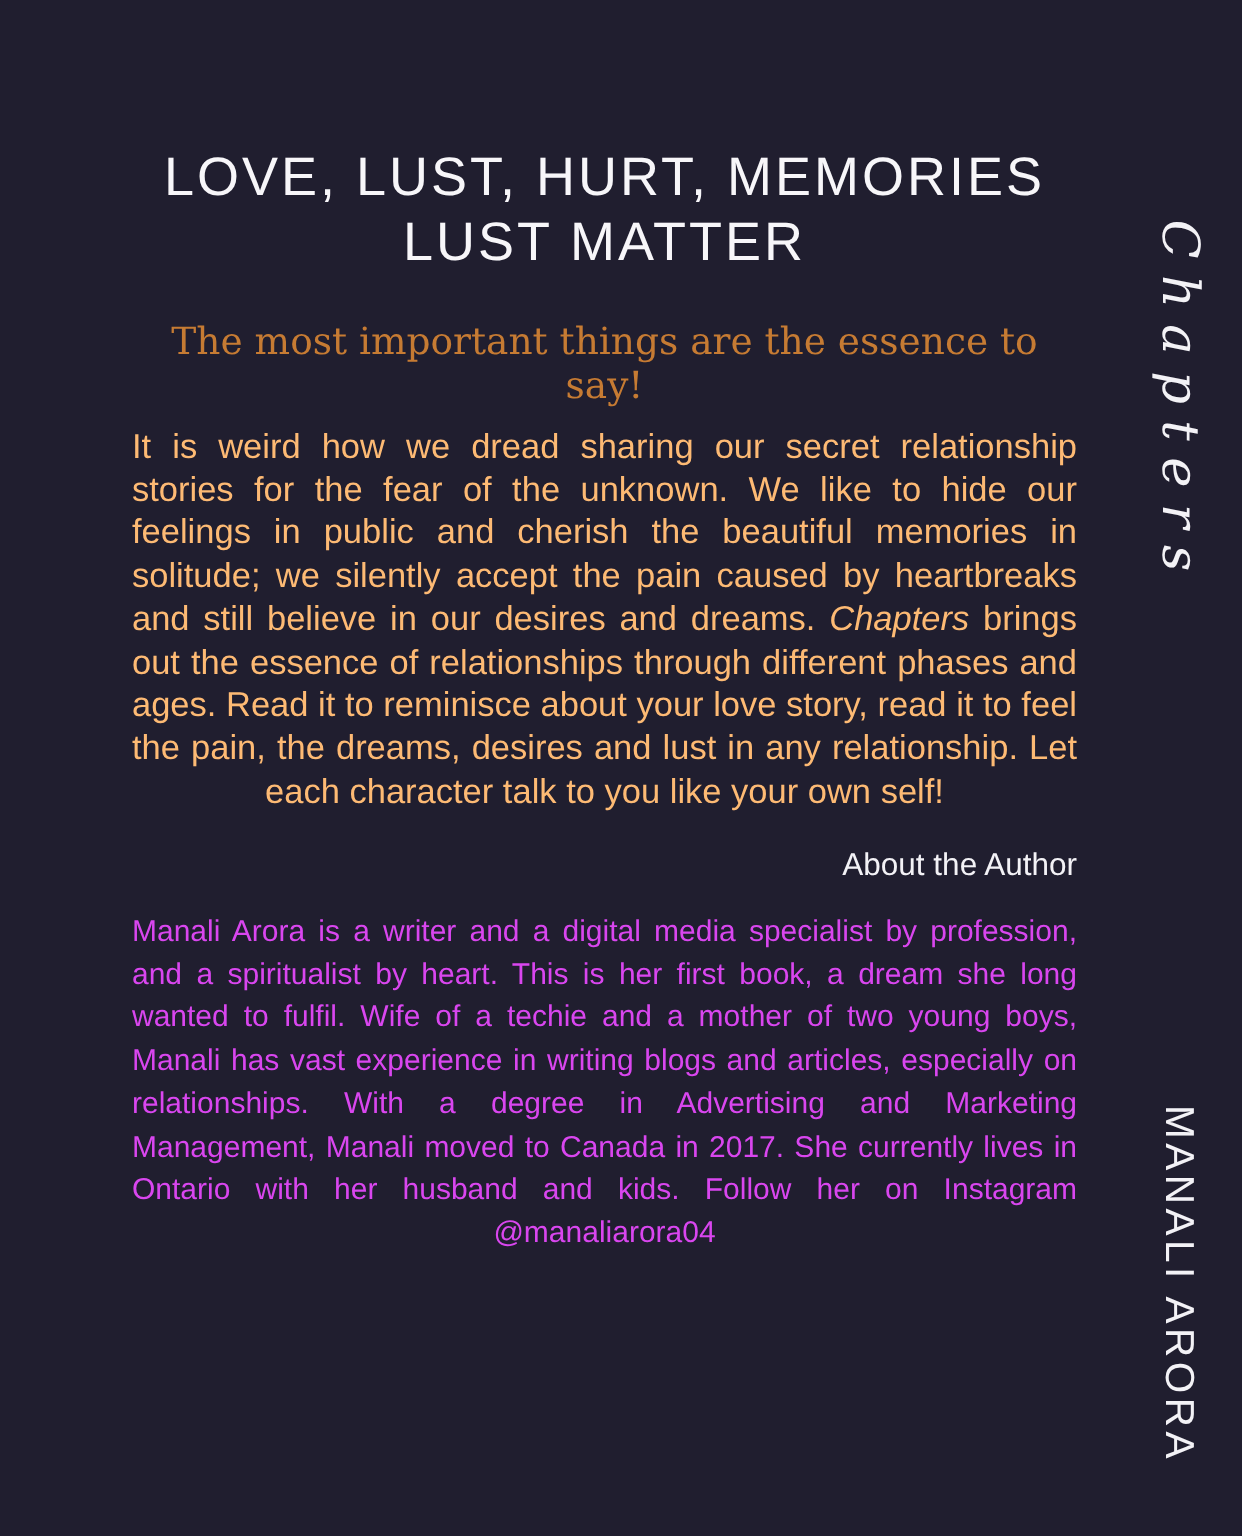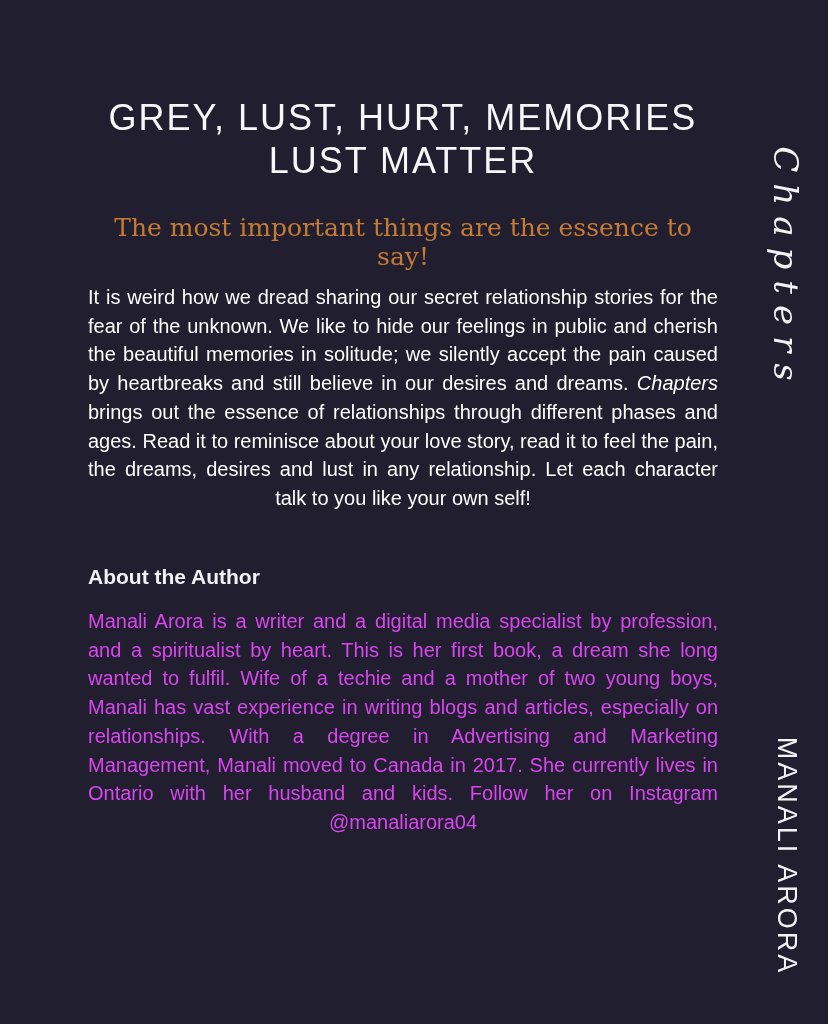--- a/index.html
+++ b/index.html
@@ -29,34 +29,34 @@
     top: 213px; left: 88px; width: 630px;
     text-align: center;
     font-family: "DejaVu Serif", serif;
     font-size: 25px;
     color: #c67b33;
   }
 
   .synopsis {
     position: absolute;
     top: 283px; left: 88px; width: 630px;
-    font-size: 20px;
+    font-size: 23px;
     line-height: 28.7px;
     text-align: justify;
     text-align-last: center;
-    color: #ffffff;
+    color: #fdba74;
   }
   .book-name-italic { font-style: italic; }
 
   .about-heading {
     position: absolute;
     top: 565px; left: 88px; width: 630px;
-    text-align: left;
+    text-align: right;
     font-size: 21px;
-    font-weight: bold;
+    font-weight: normal;
     color: #f3f2f6;
   }
 
   .bio {
     position: absolute;
     top: 607px; left: 88px; width: 630px;
     font-size: 20px;
     line-height: 28.7px;
     text-align: justify;
     text-align-last: center;
@@ -84,21 +84,21 @@
     letter-spacing: 3px;
     color: #f3f2f6;
   }
 </style>
 </head>
 <body>
 
 <div class="cover">
 
   <div class="title">
-    <div>GREY, LUST, HURT, MEMORIES</div>
+    <div>LOVE, LUST, HURT, MEMORIES</div>
     <div>LUST MATTER</div>
   </div>
 
   <div class="tagline">The most important things are the essence to say!</div>
 
   <p class="synopsis">
     <span>It is weird how we dread sharing our secret relationship stories for the fear of the unknown. We like to hide our feelings in public and cherish the beautiful memories in solitude; we silently accept the pain caused by heartbreaks and still believe in our desires and dreams. </span><span class="book-name-italic">Chapters</span><span> brings out the essence of relationships through different phases and ages. Read it to reminisce about your love story, read it to feel the pain, the dreams, desires and lust in any relationship. Let each character talk to you like your own self!</span>
   </p>
 
   <div class="about-heading">About the Author</div>

